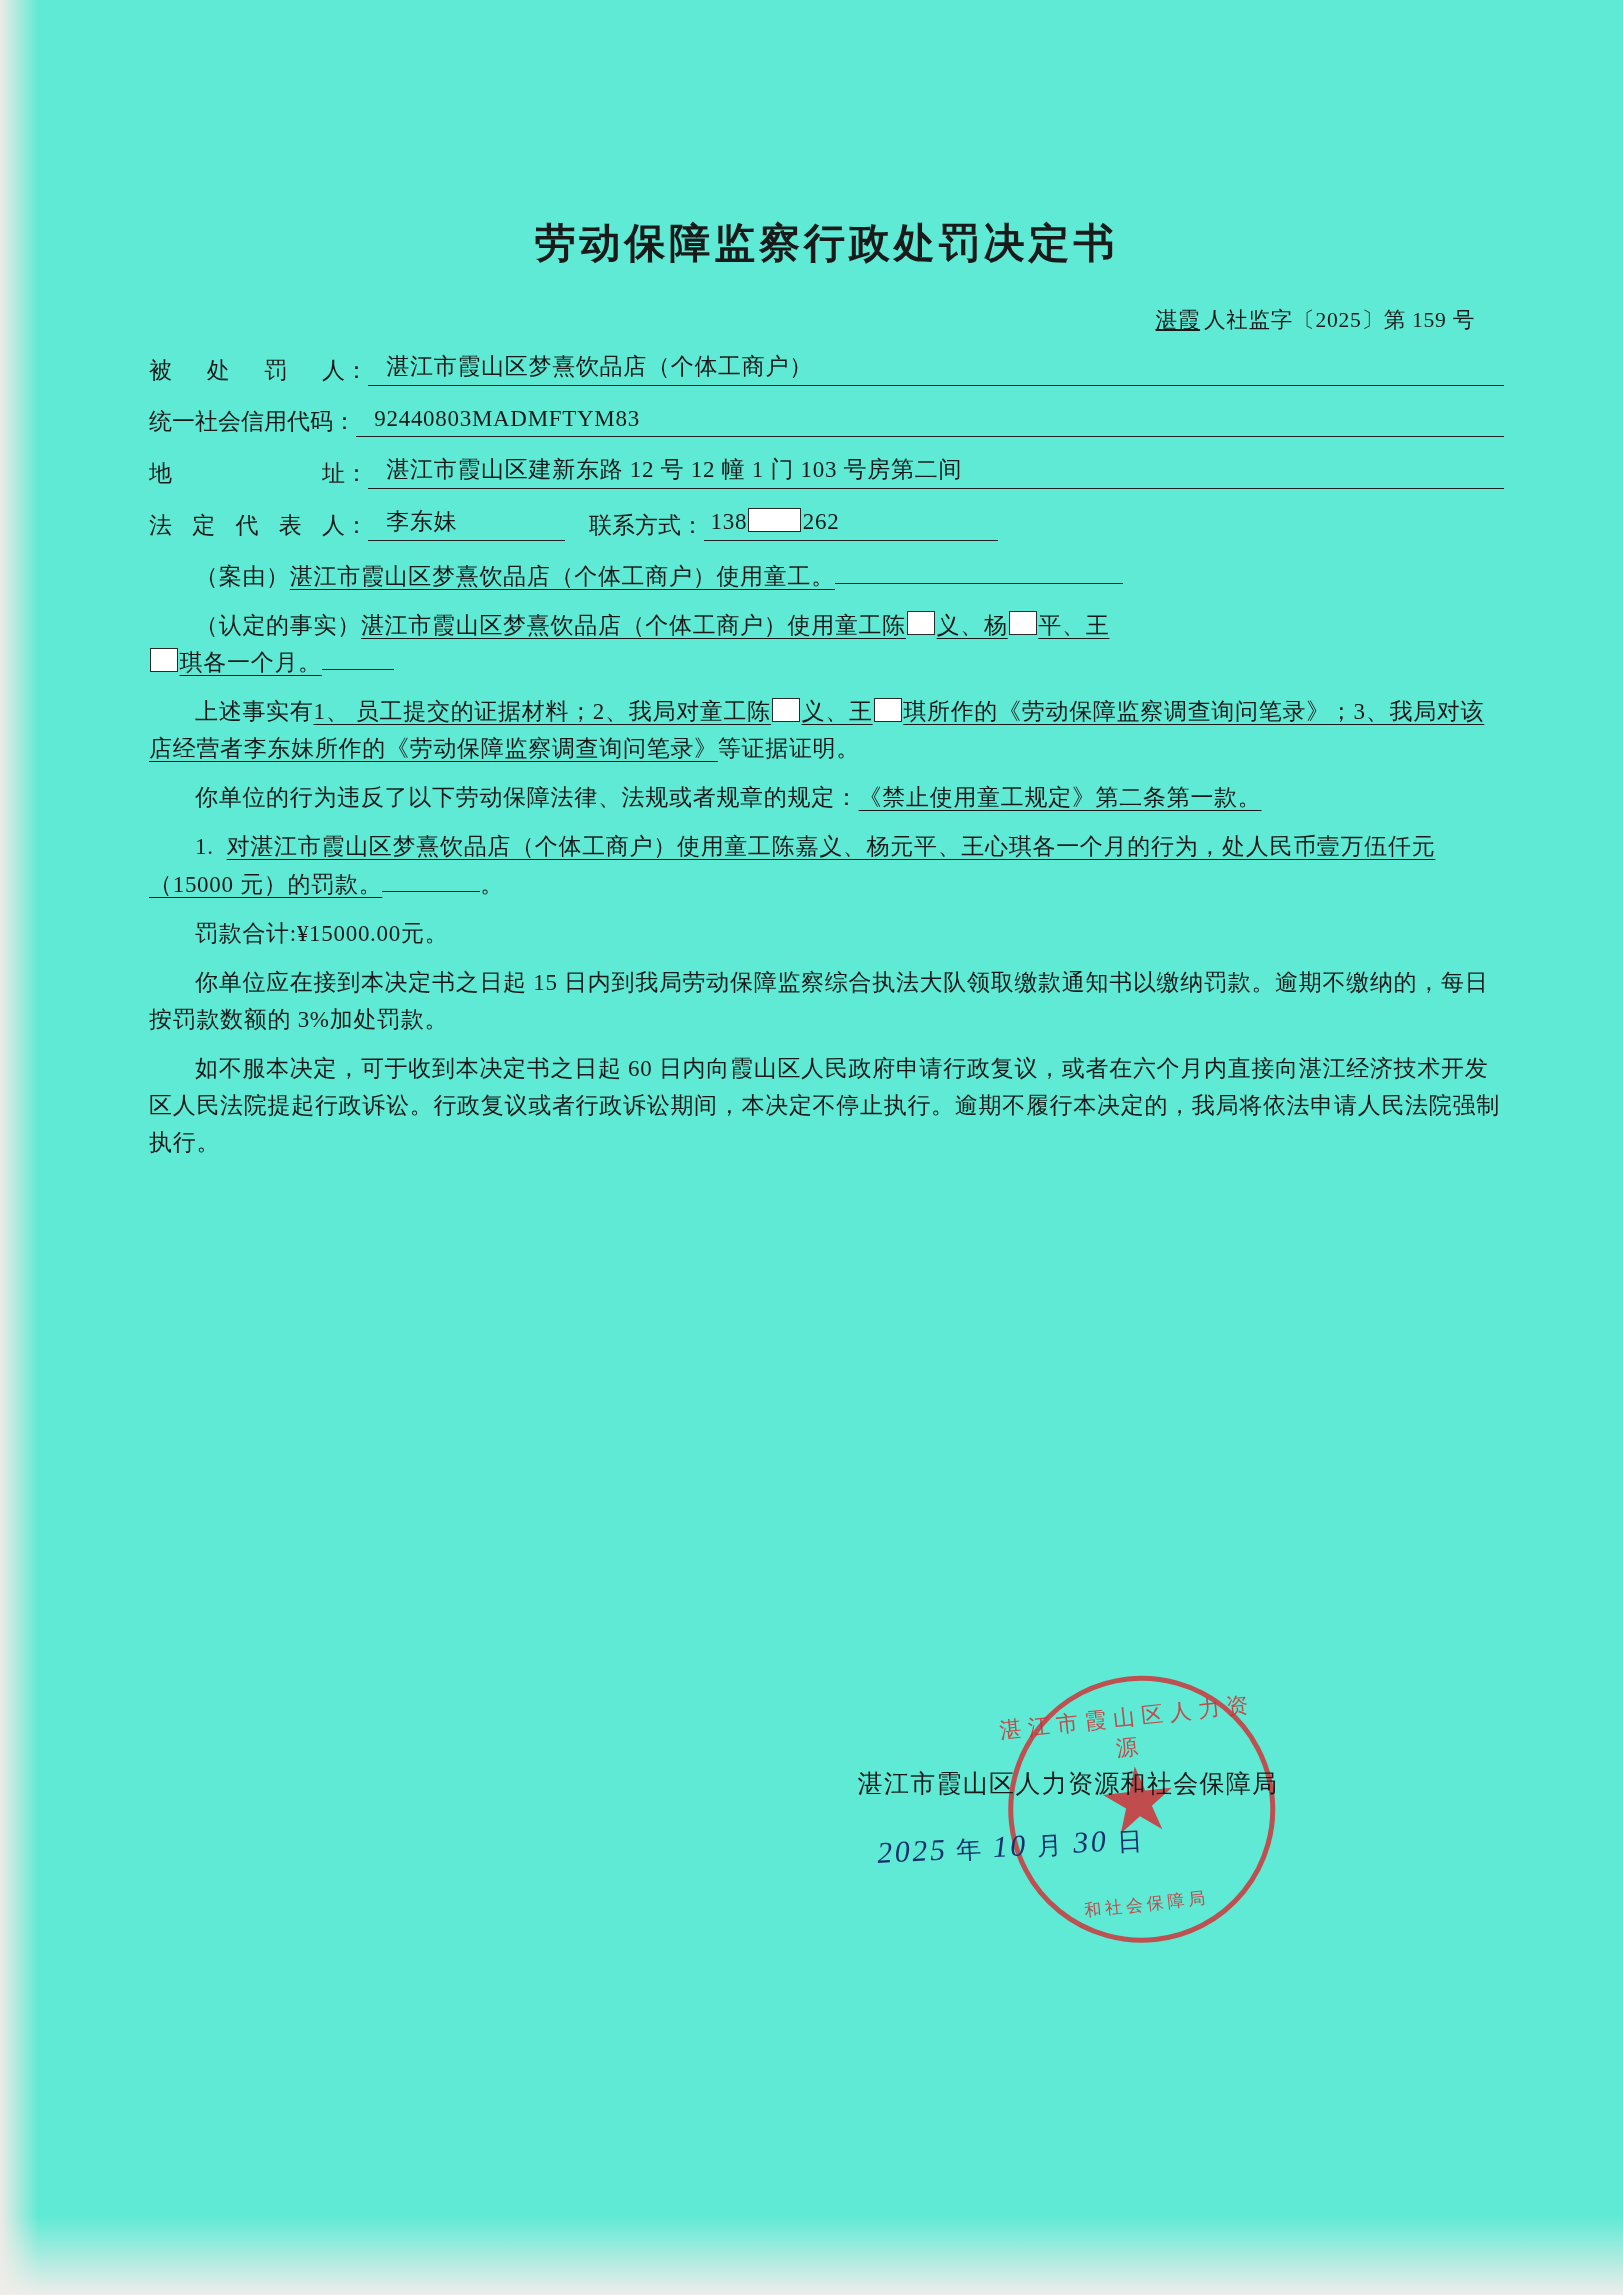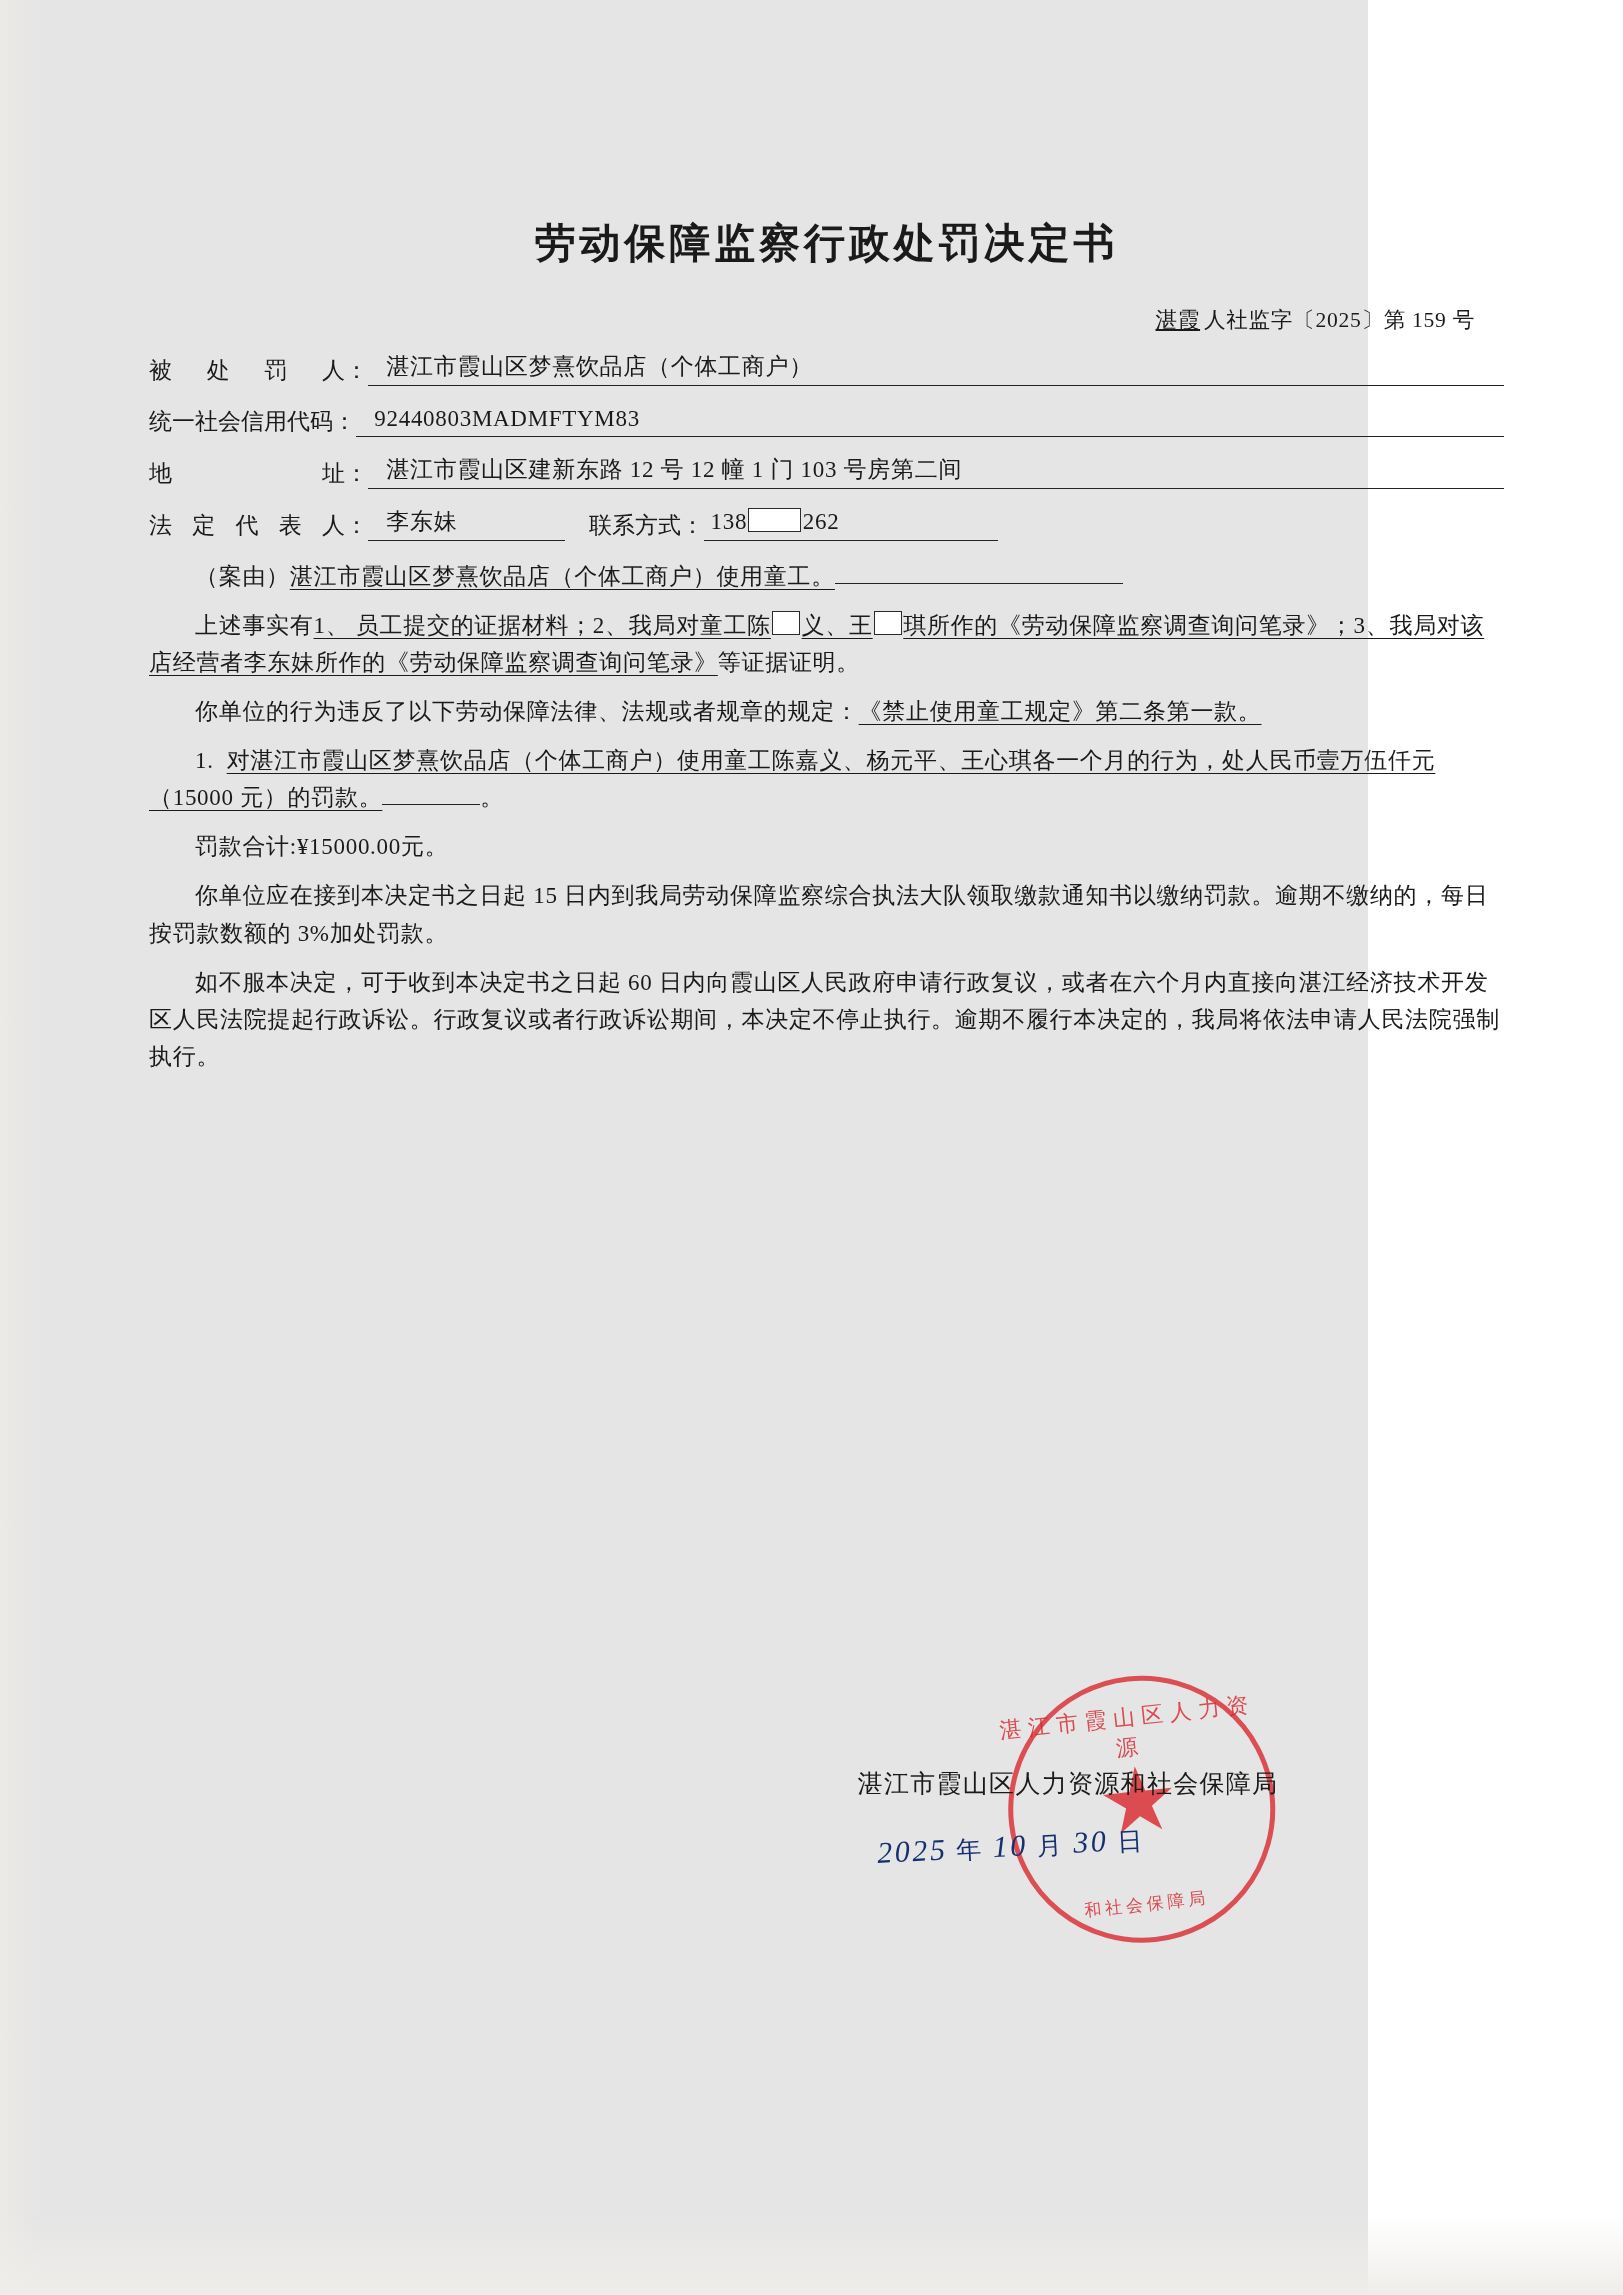--- a/index.html
+++ b/index.html
@@ -11,23 +11,23 @@
     width: 1623px;
     height: 2295px;
     font-family: "Liberation Serif", serif;
     color: #1a1a1a;
     position: relative;
     overflow: hidden;
   }
   .page {
     position: absolute;
     left: 0; top: 0;
-    width: 1368px;
+    width: 1623px;
     height: 2295px;
-    background: #e5e5e5;
+    background: #5eead4;
   }
   
   .scan-edge-left {
     position: absolute; left: 0; top: 0; width: 39px; height: 2295px;
     background: linear-gradient(to right, #eceae6, rgba(255,255,255,0));
     pointer-events: none;
   }
   .scan-edge-bottom {
     position: absolute; left: 0; bottom: 0; width: 1623px; height: 79px;
     background: linear-gradient(to top, #efedea, rgba(255,255,255,0));
@@ -231,20 +231,24 @@
       <span class="field-value short">李东妹</span>
       <span class="inline-gap"></span>
       <span class="field-label2">联系方式：</span>
       <span class="phone-value"><span>138</span><span class="redact"></span><span>262</span></span>
     </div>
 
     <div class="para case-block">
       <span>（案由）</span><span class="u-line">湛江市霞山区梦熹饮品店（个体工商户）使用童工。</span><span class="u-blank" style="min-width:288px;"></span>
     </div>
 
+    <div class="para fact-block">
+      <span>（认定的事实）</span><span class="u-line">湛江市霞山区梦熹饮品店（个体工商户）使用童工陈</span><span class="redact sm"></span><span class="u-line">义、杨</span><span class="redact sm"></span><span class="u-line">平、王</span><br>
+      <span class="redact sm"></span><span class="u-line">琪各一个月。</span><span class="u-blank" style="min-width:72px;"></span>
+    </div>
 
     <div class="para">
       <span>上述事实有</span><span class="u-line">1、 员工提交的证据材料；2、我局对童工陈</span><span class="redact sm"></span><span class="u-line">义、王</span><span class="redact sm"></span><span class="u-line">琪所作的《劳动保障监察调查询问笔录》；3、我局对该店经营者李东妹所作的《劳动保障监察调查询问笔录》</span><span>等证据证明。</span>
     </div>
 
     <div class="para">
       <span>你单位的行为违反了以下劳动保障法律、法规或者规章的规定：</span><span class="u-line">《禁止使用童工规定》第二条第一款。</span>
     </div>
 
 

